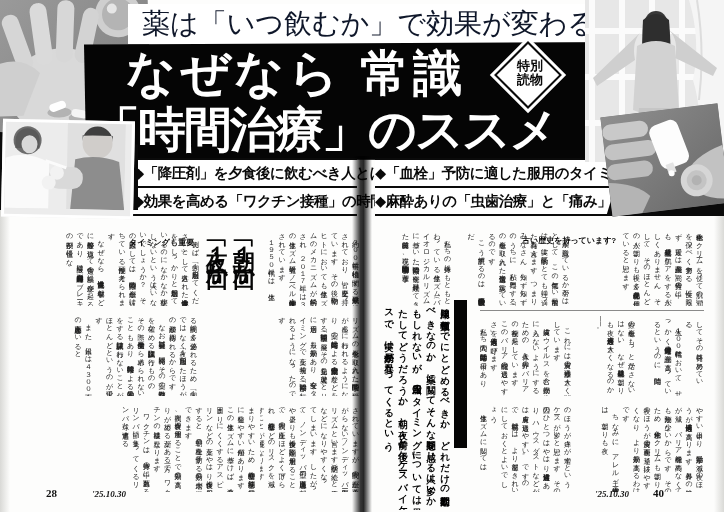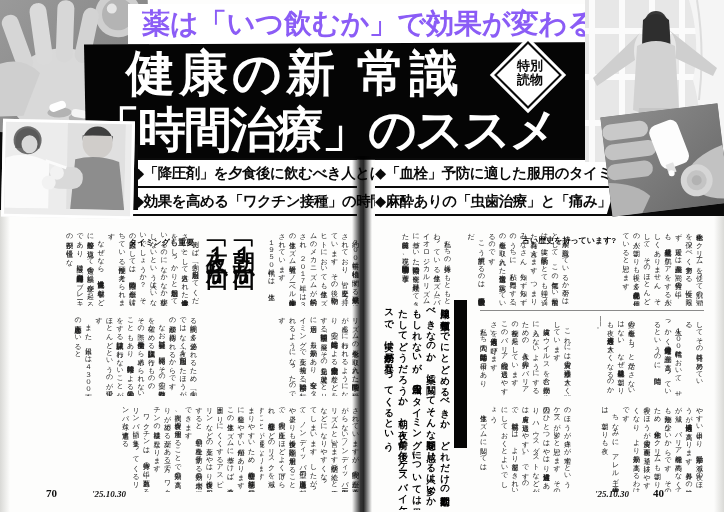--- a/index.html
+++ b/index.html
@@ -1,21 +1,21 @@
 <!DOCTYPE html>
 <html><head>
 <meta charset="utf-8">
 <style>
   html,body{margin:0;padding:0;background:#b9b9b9;}
   #spread{position:relative;width:724px;height:512px;background:#fdfdfc;overflow:hidden;
           font-family:"Liberation Sans","DejaVu Sans",sans-serif;}
   
   .kicker-strip{position:absolute;left:128px;top:4px;width:482px;height:40px;background:#fff;z-index:3;
                 display:flex;align-items:center;justify-content:center;}
-  .kicker{font-size:28px;font-weight:700;color:#8b5cf6;letter-spacing:0px;white-space:nowrap;}
+  .kicker{font-size:28px;font-weight:400;color:#0f172a;letter-spacing:0px;white-space:nowrap;}
   .title-block{position:absolute;left:84px;top:42px;width:548px;height:119px;background:#050505;z-index:3;
                clip-path:polygon(0 2%,100% 0,100% 100%,0.4% 98%);}
   .title-line1{position:absolute;left:126px;top:44px;z-index:4;color:#fff;font-size:49px;font-weight:900;
                letter-spacing:4px;white-space:nowrap;line-height:58px;}
   .title-line2{position:absolute;left:92px;top:100px;z-index:4;color:#fff;font-size:48px;font-weight:900;
                letter-spacing:-2px;white-space:nowrap;line-height:60px;}
   .badge{position:absolute;left:504px;top:51px;width:44px;height:44px;background:#fff;z-index:4;
          transform:rotate(45deg);border:2px solid #0a0a0a;box-shadow:0 0 0 3px #fff;}
   .badge-text{position:absolute;left:-4px;top:5px;width:52px;transform:rotate(-45deg);
               font-size:13px;line-height:14px;font-weight:900;color:#0a0a0a;text-align:center;white-space:pre-line;}
@@ -162,21 +162,21 @@
       <circle cx="88" cy="74" r="10" fill="#c4c4c4"></circle>
       <circle cx="88" cy="74" r="5" fill="#b2b2b2"></circle>
       <circle cx="64" cy="64" r="3" fill="#ffffff"></circle>
     </svg>
   </div>
 
   <div class="kicker-strip">
     <span class="kicker">薬は「いつ飲むか」で効果が変わる</span>
   </div>
   <div class="title-block"></div>
-  <div class="title-line1">健康の新 常識</div>
+  <div class="title-line1">なぜなら 常識</div>
   <div class="title-line2">「時間治療」のススメ</div>
   <div class="badge">
     <div class="badge-text">特別
 読物</div>
   </div>
 
   <div class="bullet-col bcol-left">
     <div class="row">◆「降圧剤」を夕食後に飲むべき人とは</div>
     <div class="row">◆効果を高める「ワクチン接種」の時間帯</div>
   </div>
@@ -216,18 +216,18 @@
 　私たち人間の活動時間帯は日中であり、あちらこちらを動き回って病原菌などと接触し</div>
   <div class="vtext" style="left:574px;top:402px;width:130px;height:90px;">やすい日中より、活動量が減る夜のほうが皮膚透過性は高まります。外界との接触機会が減り、バリア機能を高めなくても危険が少ないからです。そのため、化粧水やクリームも朝よりも夜のほうが皮膚の表面を通り抜けやすくなり、より効果が高まるわけです。
 　ちなみに、アレルギー性皮膚炎の人は、朝よりも夜</div>
   <div class="vtext" style="left:478px;top:402px;width:94px;height:90px;">のほうが痒さが増すというケースが多いと思います。その原因のひとつはやはり皮膚透過性にあり、ハウスダストなどが夜は皮膚を透過しやすい。ですので、就寝前には、より部屋をきれいにしておくとよいでしょう。
 　生体リズムに関しては、</div>
   <div class="lead-bar"></div>
   <div class="lead" style="left:370px;top:302px;width:82px;height:208px;">服用は何種類までにとどめるべきか、どれだけの期間飲むべきなのか。薬に関してそんな疑問を感じる人は多いかもしれないが、服用の「タイミング」については果たしてどうだろうか。朝と夜、午前と午後。ケースバイケースで、実は効果が異なってくるという。</div>
 
   <div class="gutter"></div>
 
-  <div class="folio folio-num f-lp-num">70</div>
+  <div class="folio folio-num f-lp-num">28</div>
   <div class="folio f-lp-date">'25.10.30</div>
   <div class="folio f-rp-date">'25.10.30</div>
   <div class="folio folio-num f-rp-num">40</div>
 
 </div>
 
 </body></html>

